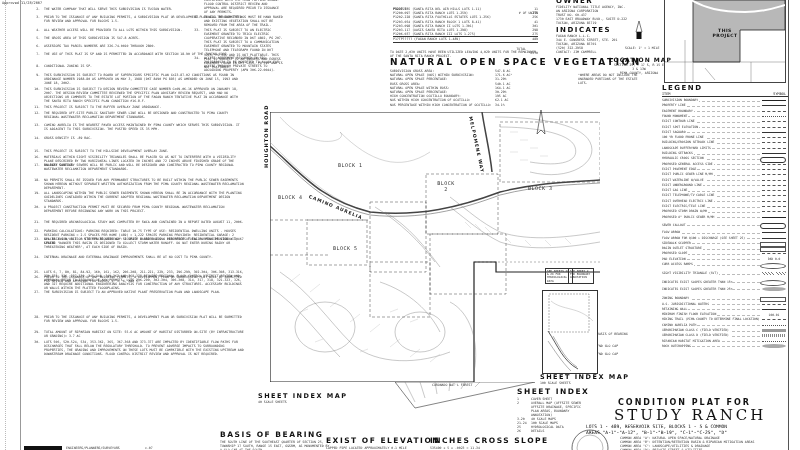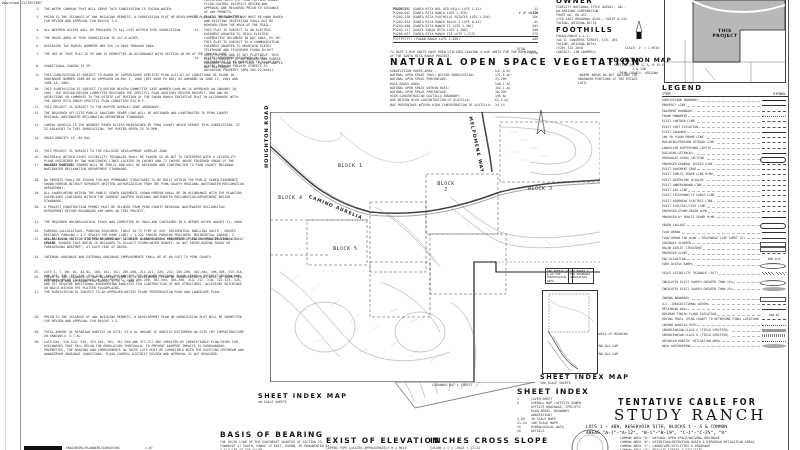--- a/index.html
+++ b/index.html
@@ -205,21 +205,21 @@
 <div class="abs tiny" style="left:578px;top:73px;width:60px;white-space:normal;">*WHERE AREAS DO NOT INCLUDE THE UNGRADED PORTIONS OF THE ESTATE LOTS.</div>
 
 <div class="abs head" style="left:556px;top:-3px;font-size:7px;">OWNER</div>
 <div id="owner-lines" class="abs" style="left:556px;top:5px;">
     <div class="tiny">FIDELITY NATIONAL TITLE AGENCY, INC.</div>
     <div class="tiny">AN ARIZONA CORPORATION</div>
     <div class="tiny">TRUST NO. 60-437</div>
     <div class="tiny">1730 EAST BROADWAY BLVD., SUITE D-222</div>
     <div class="tiny">TUCSON, ARIZONA 85719</div>
   </div>
-<div class="abs head" style="left:556px;top:26px;font-size:7px;">FOOTHILLS</div>
+<div class="abs head" style="left:556px;top:26px;font-size:7px;">INDICATES</div>
 <div id="dev-lines" class="abs" style="left:556px;top:34px;">
     <div class="tiny">FAGAN RANCH L.L.C.</div>
     <div class="tiny">344 E. CONGRESS STREET, STE. 201</div>
     <div class="tiny">TUCSON, ARIZONA 85701</div>
     <div class="tiny">(520) 322-2958</div>
     <div class="tiny">CONTACT: JIM CAMPBELL</div>
   </div>
 
 <svg style="left:634px;top:20px;" width="10" height="24">
   <polygon points="5,1 8,12 2,12" fill="none" stroke="#222" stroke-width="0.6"></polygon>
@@ -607,21 +607,21 @@
       <span style="position: absolute; left: 0px;">26</span>
       <div style="margin-left: 14px;">DETAILS</div>
     </div>
   </div>
 
 <svg style="left:570px;top:420px;" width="40" height="30">
   <circle cx="20" cy="28" r="18" fill="none" stroke="#333" stroke-width="0.7"></circle>
   <circle cx="20" cy="28" r="13" fill="none" stroke="#555" stroke-width="0.4"></circle>
 </svg>
 
-<div class="abs head" style="left:618px;top:398px;font-size:8px;letter-spacing:2px;">TENTATIVE CABLE FOR</div>
+<div class="abs head" style="left:618px;top:398px;font-size:8px;letter-spacing:2px;">CONDITION PLAT FOR</div>
 <div class="abs" style="left:614px;top:406px;font-family:'DejaVu Serif',serif;font-size:15px;letter-spacing:3px;color:#111;">STUDY RANCH</div>
 <div class="abs" style="left:586px;top:424px;font-family:'DejaVu Sans Mono',monospace;font-size:4.6px;color:#111;white-space:nowrap;">LOTS 1 - 489, RESERVOIR SITE, BLOCKS 1 - 5 &amp; COMMON</div>
 <div class="abs" style="left:586px;top:430px;font-family:'DejaVu Sans Mono',monospace;font-size:4.6px;color:#111;white-space:nowrap;">AREAS "A-1"-"A-12", "B-1"-"B-19", "C-1"-"C-25", "D"</div>
 <div id="common-areas" class="abs" style="left:620px;top:436px;">
     <div class="tiny">COMMON AREA "A": NATURAL OPEN SPACE/NATURAL DRAINAGE</div>
     <div class="tiny">COMMON AREA "B": DETENTION/RETENTION BASIN &amp; RIPARIAN MITIGATION AREAS</div>
     <div class="tiny">COMMON AREA "C": LANDSCAPE/UTILITIES &amp; DRAINAGE</div>
     <div class="tiny">COMMON AREA "D": PRIVATE STREET &amp; UTILITIES</div>
   </div>
 

